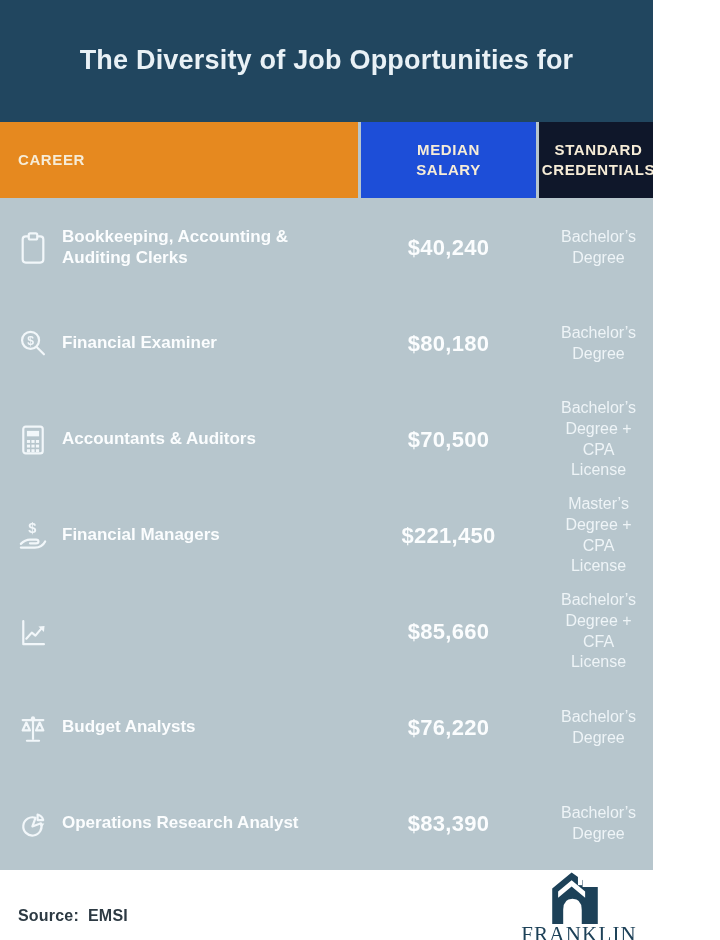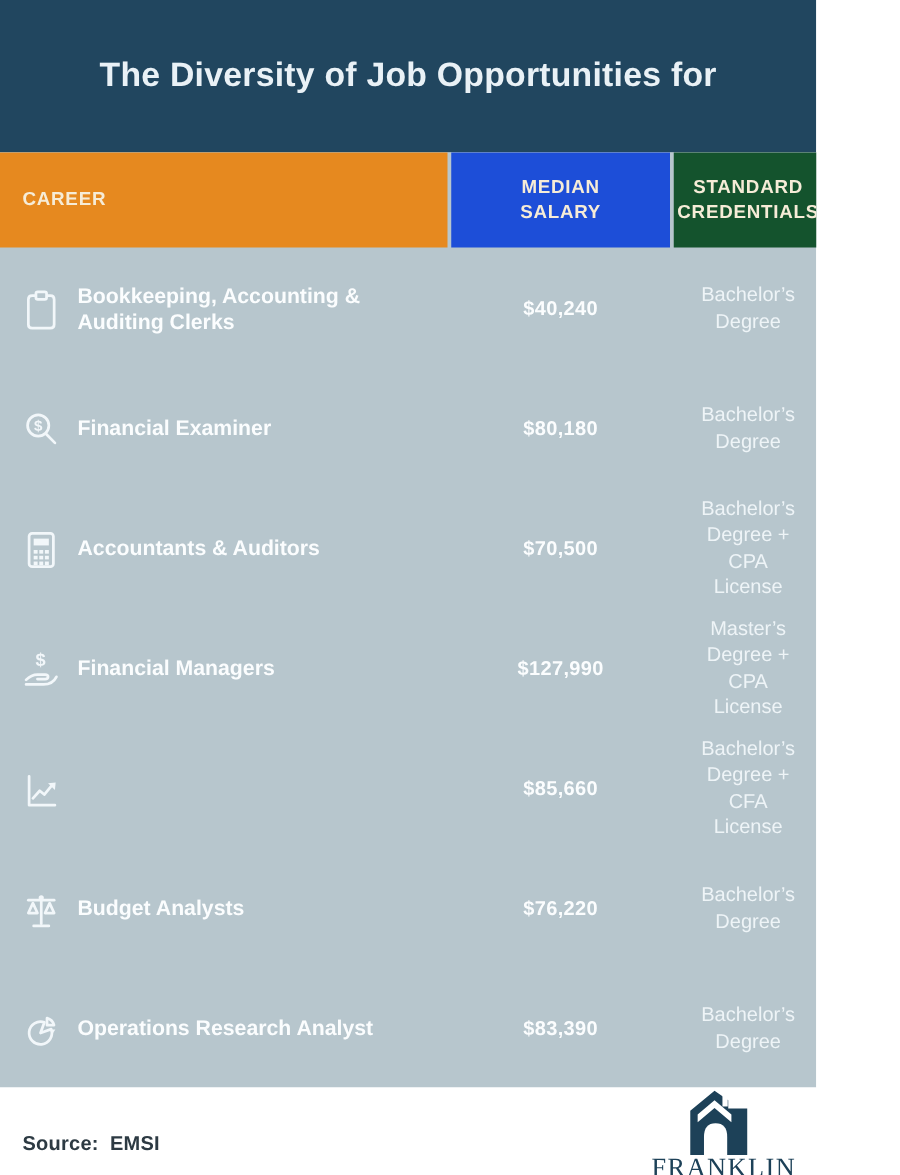--- a/index.html
+++ b/index.html
@@ -30,41 +30,41 @@
     grid-template-columns:358px 175px 1fr;
     grid-template-rows:76px repeat(7,93px);
     gap:3px;
     background:#b7c6cd;
   }
   .cell{display:flex;align-items:center;}
 
   
   .h-career{background:#e6891f;padding-left:18px;}
   .h-salary{background:#1d4ed8;justify-content:center;text-align:center;}
-  .h-cred{background:#14532d;justify-content:center;text-align:center;}
+  .h-cred{background:#0f172a;justify-content:center;text-align:center;}
   .hdr-label{
     color:#f6ecd7;font-size:15px;font-weight:600;letter-spacing:.6px;
     line-height:1.35;white-space:pre-line;
   }
 
   
   .c-career{padding-left:18px;}
   .c-salary{justify-content:center;}
   .c-cred{justify-content:center;text-align:center;padding:0 22px;}
 
   .icon-box{
     flex:0 0 30px;width:30px;height:34px;margin-right:14px;
     display:flex;align-items:center;justify-content:center;
   }
   .icon-box svg{width:30px;height:34px;display:block;}
   .career-name{
     color:#fbfdfe;font-size:17px;font-weight:bold;line-height:1.2;
     white-space:pre-line;padding-right:8px;
   }
-  .salary-value{color:#fbfdfe;font-size:16px;font-weight:bold;letter-spacing:.3px;}
+  .salary-value{color:#fbfdfe;font-size:22px;font-weight:bold;letter-spacing:.3px;}
   .cred-value{
     color:#eef4f7;font-size:16px;font-weight:400;line-height:1.3;
     white-space:pre-line;
   }
 
   
   .footer{
     flex:1 1 auto;background:#ffffff;
     display:flex;align-items:center;justify-content:space-between;
     padding:0 16px 0 18px;
@@ -168,21 +168,21 @@
     <span class="icon-box">
           <svg viewBox="0 0 24 28">
     <text x="11.5" y="11.5" text-anchor="middle" font-size="12" font-weight="bold" fill="#f2f7fa" font-family="Liberation Sans,sans-serif">$</text>
     <path fill="none" stroke="#f2f7fa" stroke-width="1.8" stroke-linecap="round" stroke-linejoin="round" d="M2,20.5 q3.5,-3.5 7.5,-3.5 h5 q2,0 2,1.5 q0,1.5 -2,1.5 h-5"></path>
     <path fill="none" stroke="#f2f7fa" stroke-width="1.8" stroke-linecap="round" stroke-linejoin="round" d="M22,18.5 q-2.5,5 -8.5,5 h-11.5"></path>
   </svg>
         </span>
     <span class="career-name">Financial Managers</span>
   </div>
   <div class="cell c-salary row-even">
-    <span class="salary-value">$127,990</span>
+    <span class="salary-value">$221,450</span>
   </div>
   <div class="cell c-cred row-even">
     <span class="cred-value">Master’s Degree +
 CPA License</span>
   </div>
 
   <div class="cell c-career row-odd">
     <span class="icon-box">
           <svg viewBox="0 0 24 28">
     <path fill="none" stroke="#f2f7fa" stroke-width="1.8" stroke-linecap="round" stroke-linejoin="round" d="M4,5 V24 H21"></path>

